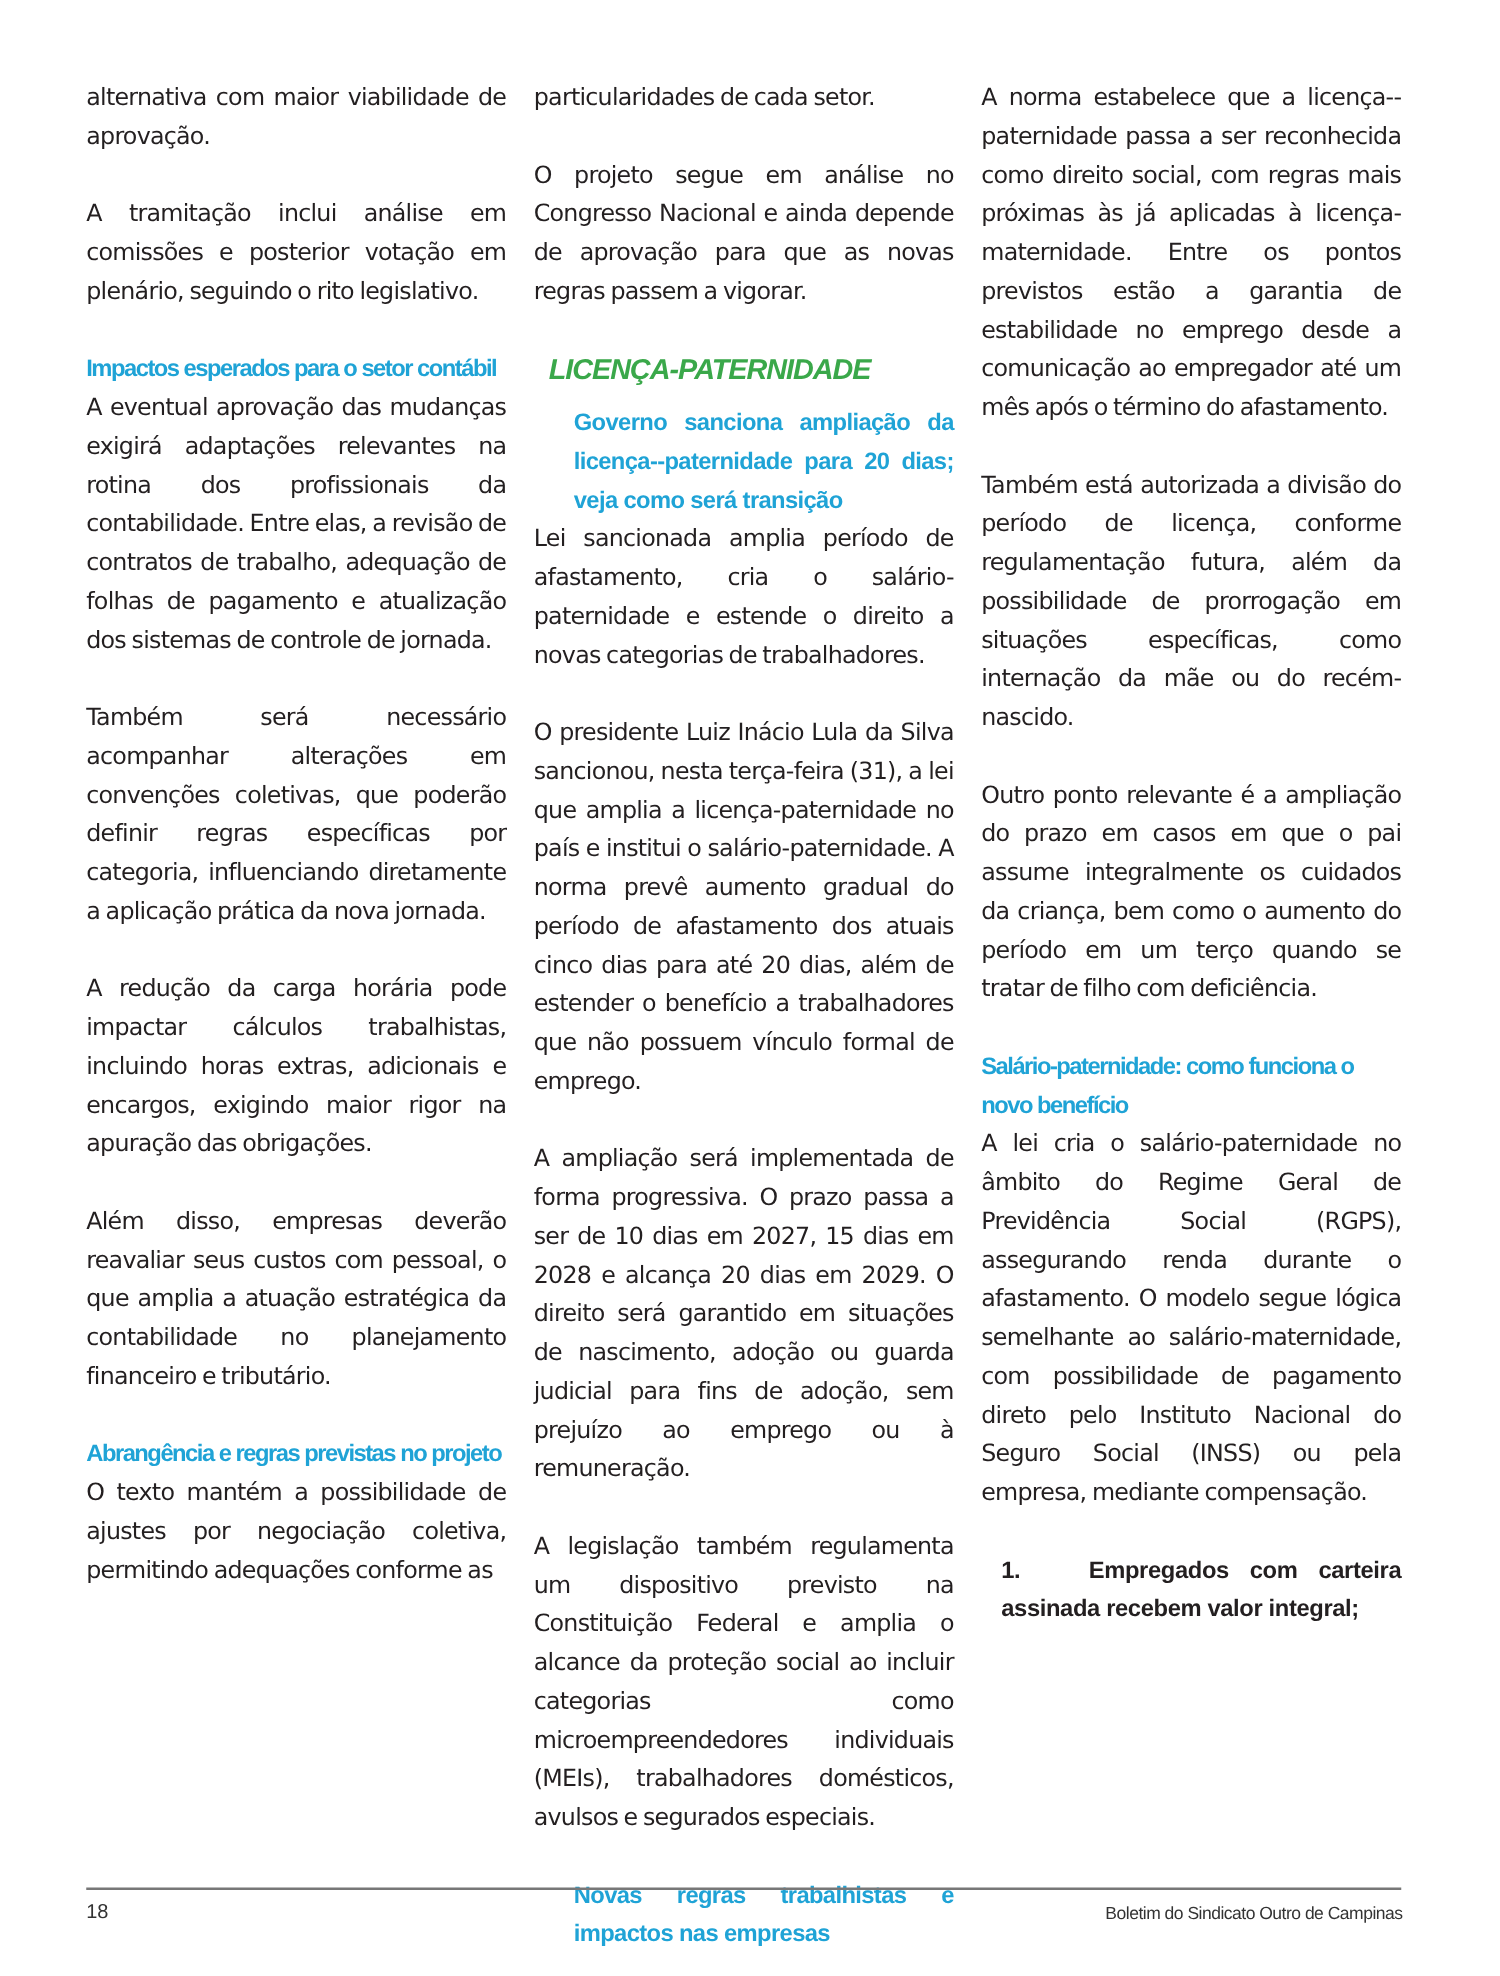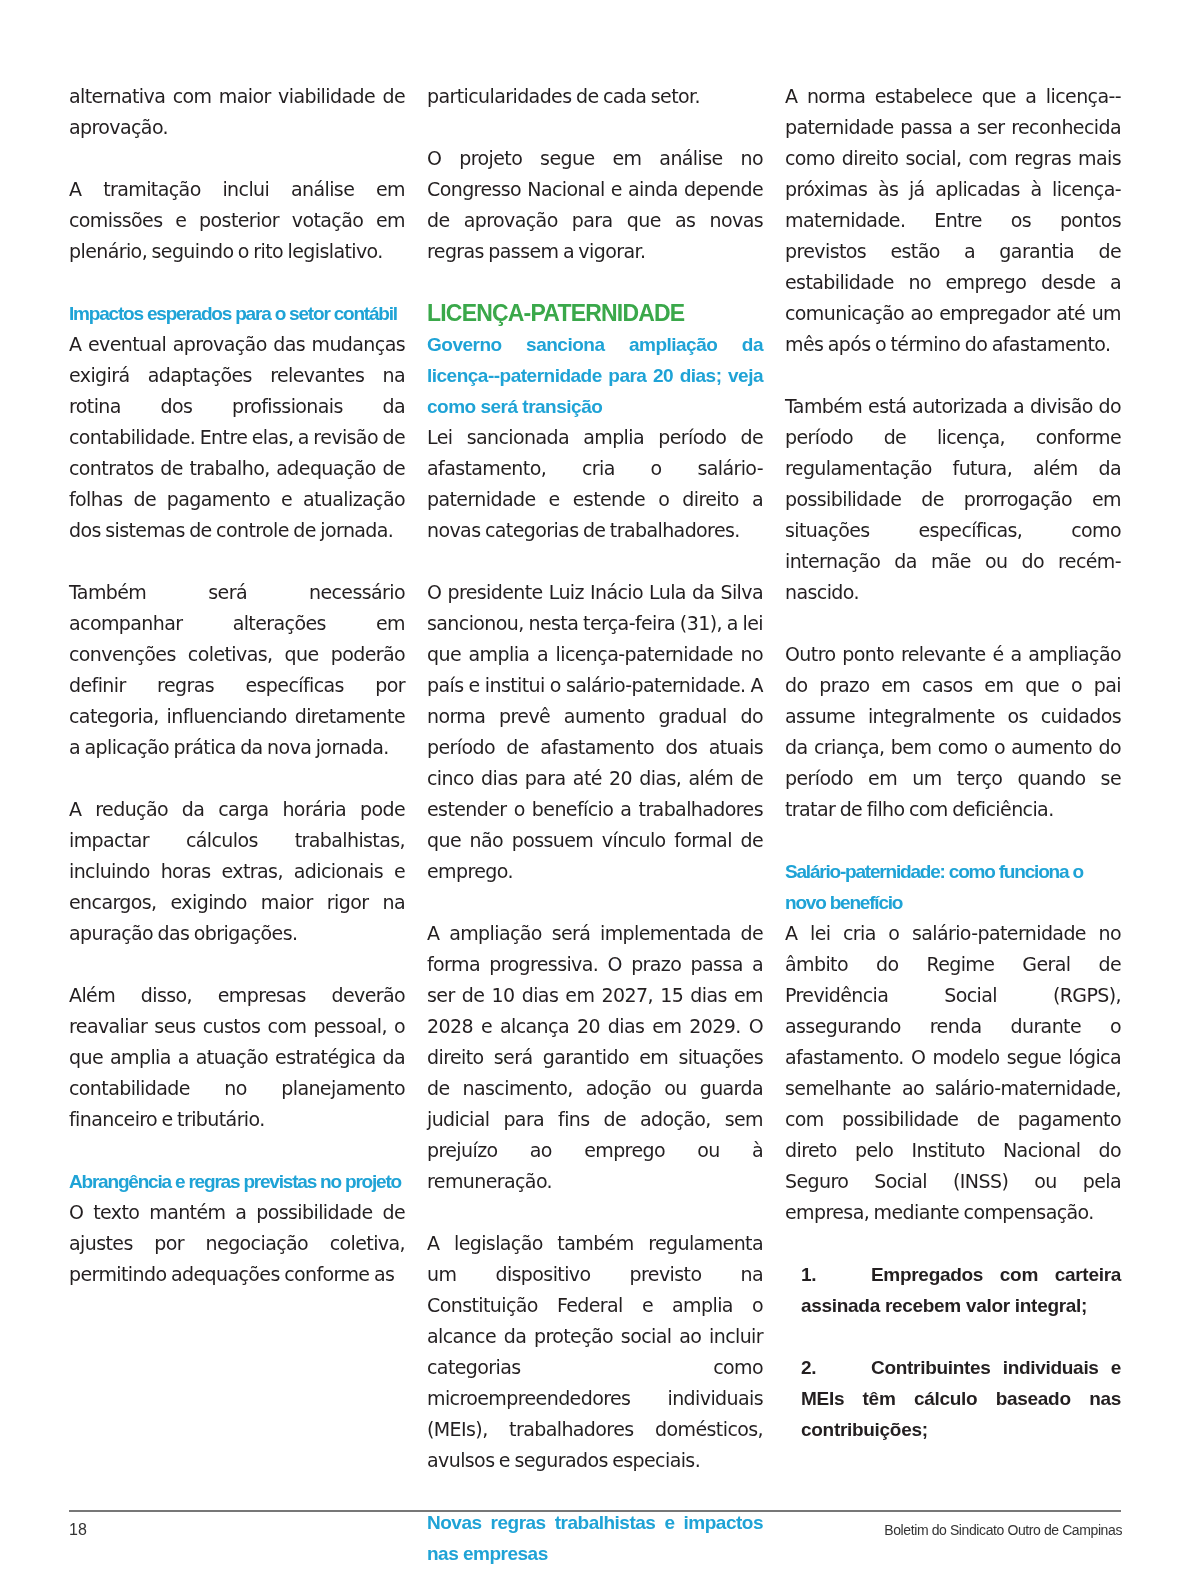--- a/index.html
+++ b/index.html
@@ -1,29 +1,29 @@
 <!DOCTYPE html>
 <html><head>
 <meta charset="utf-8">
 <style>
   html, body { margin:0; padding:0; background:#ffffff; }
   body { width:1200px; height:1581px; position:relative; overflow:hidden;
          font-family:"DejaVu Sans", sans-serif; color:#231f20; }
-  .col { position:absolute; top:81px; width:336px; }
+  .col { position:absolute; top:63px; width:336px; }
   .col1 { left:69px; }
   .col2 { left:427px; }
   .col3 { left:785px; }
   p { margin:0 0 31px 0; font-size:19px; line-height:31px; text-align:justify;
       letter-spacing:-0.6px; word-spacing:-1px; }
   p.nobottom { margin-bottom:12px; }
   .sub { margin:0; font-family:"Liberation Sans Narrow","Liberation Sans", sans-serif;
          font-weight:bold; color:#1fa3d6; font-size:19px;
          line-height:31px; letter-spacing:-1.2px; }
-  .sub.wide { letter-spacing:-0.5px; text-align:justify; }
-  .section-title { margin:0; font-family:"Liberation Sans", sans-serif; 
+  .sub.wide { letter-spacing:-0.5px; text-align:justify;margin-left:32px; }
+  .section-title { margin:12px; font-family:"Liberation Sans", sans-serif; font-style:italic;
          font-weight:bold; color:#3aa84a; font-size:23px; line-height:31px; letter-spacing:-0.8px; }
   .list-item { font-weight:bold; font-family:"Liberation Sans", sans-serif; font-size:19px;
          line-height:31px; margin:0 0 31px 16px; text-align:justify; letter-spacing:-0.3px; }
   .list-item .num { display:inline-block; width:70px; }
   .rule { position:absolute; left:69px; top:1510px; width:1052px; height:2px; background:#777; }
   .page-num { position:absolute; left:69px; top:1521px; font-family:"Liberation Sans", sans-serif;
          font-size:16px; color:#333; }
   .footer-title { position:absolute; right:78px; top:1522px; font-family:"Liberation Sans", sans-serif;
          font-size:14px; color:#333; letter-spacing:-0.4px; }
 </style>
@@ -56,20 +56,17 @@
 
 <div class="col col3">
   <p>A norma estabelece que a licença--paternidade passa a ser reconhecida como direito social, com regras mais próximas às já aplicadas à licença-maternidade. Entre os pontos previstos estão a garantia de estabilidade no emprego desde a comunicação ao empregador até um mês após o término do afastamento.</p>
   <p>Também está autorizada a divisão do período de licença, conforme regulamentação futura, além da possibilidade de prorrogação em situações específicas, como internação da mãe ou do recém-nascido.</p>
   <p>Outro ponto relevante é a ampliação do prazo em casos em que o pai assume integralmente os cuidados da criança, bem como o aumento do período em um terço quando se tratar de filho com deficiência.</p>
   <h3 class="sub">Salário-paternidade: como funciona o novo benefício</h3>
   <p>A lei cria o salário-paternidade no âmbito do Regime Geral de Previdência Social (RGPS), assegurando renda durante o afastamento. O modelo segue lógica semelhante ao salário-maternidade, com possibilidade de pagamento direto pelo Instituto Nacional do Seguro Social (INSS) ou pela empresa, mediante compensação.</p>
   <div class="list-item">
     <span class="num">1.</span><span>Empregados com carteira assinada recebem valor integral;</span>
   </div>
-  <div class="list-item">
-    <span class="num">2.</span><span>Contribuintes individuais e MEIs têm cálculo baseado nas contribuições;</span>
-  </div>
 </div>
 
 <div class="rule"></div>
 <div class="page-num">18</div>
 <div class="footer-title">Boletim do Sindicato Outro de Campinas</div>
 
 </body></html>

